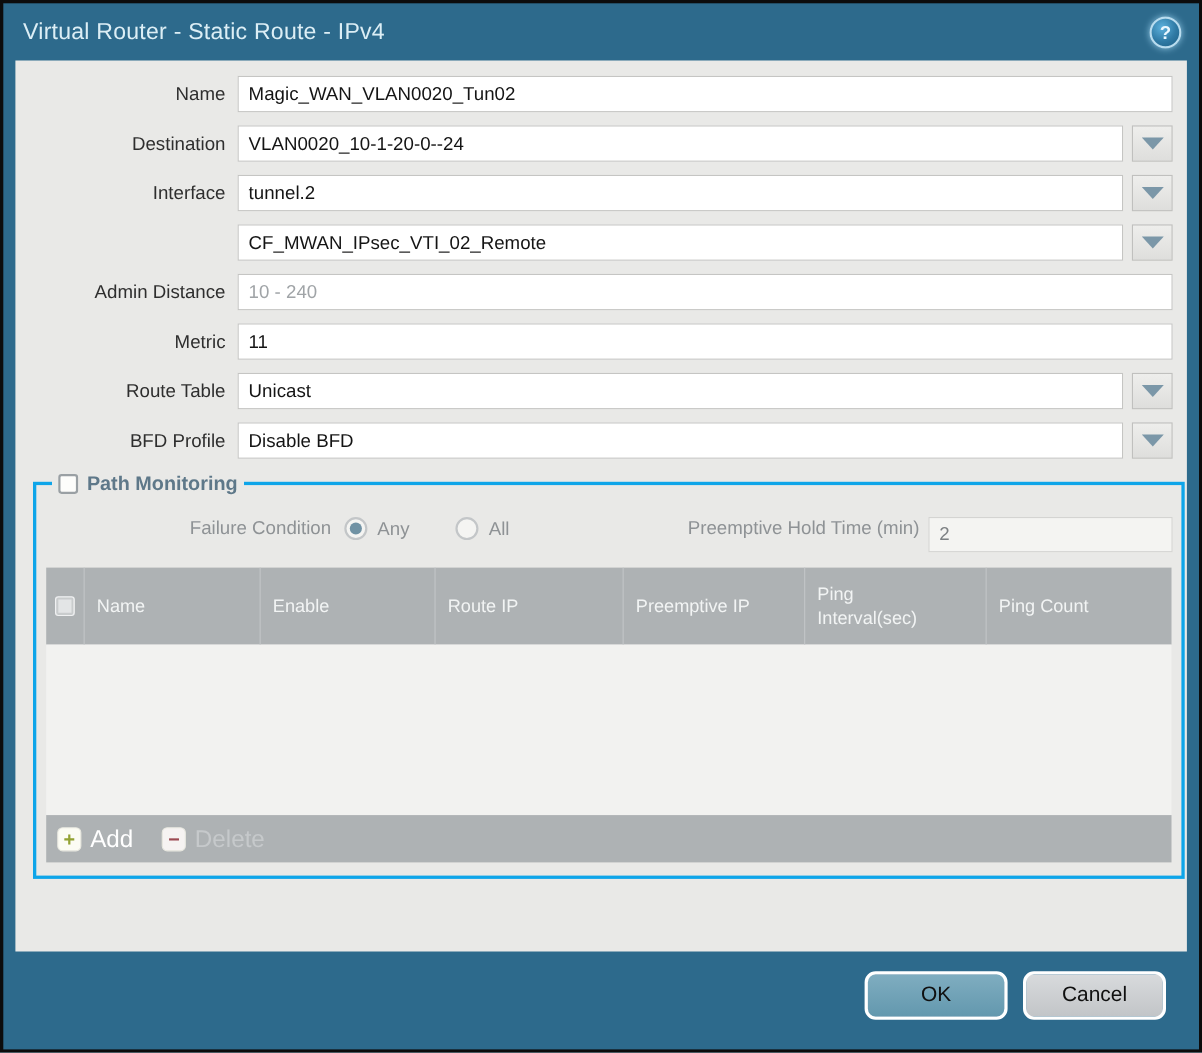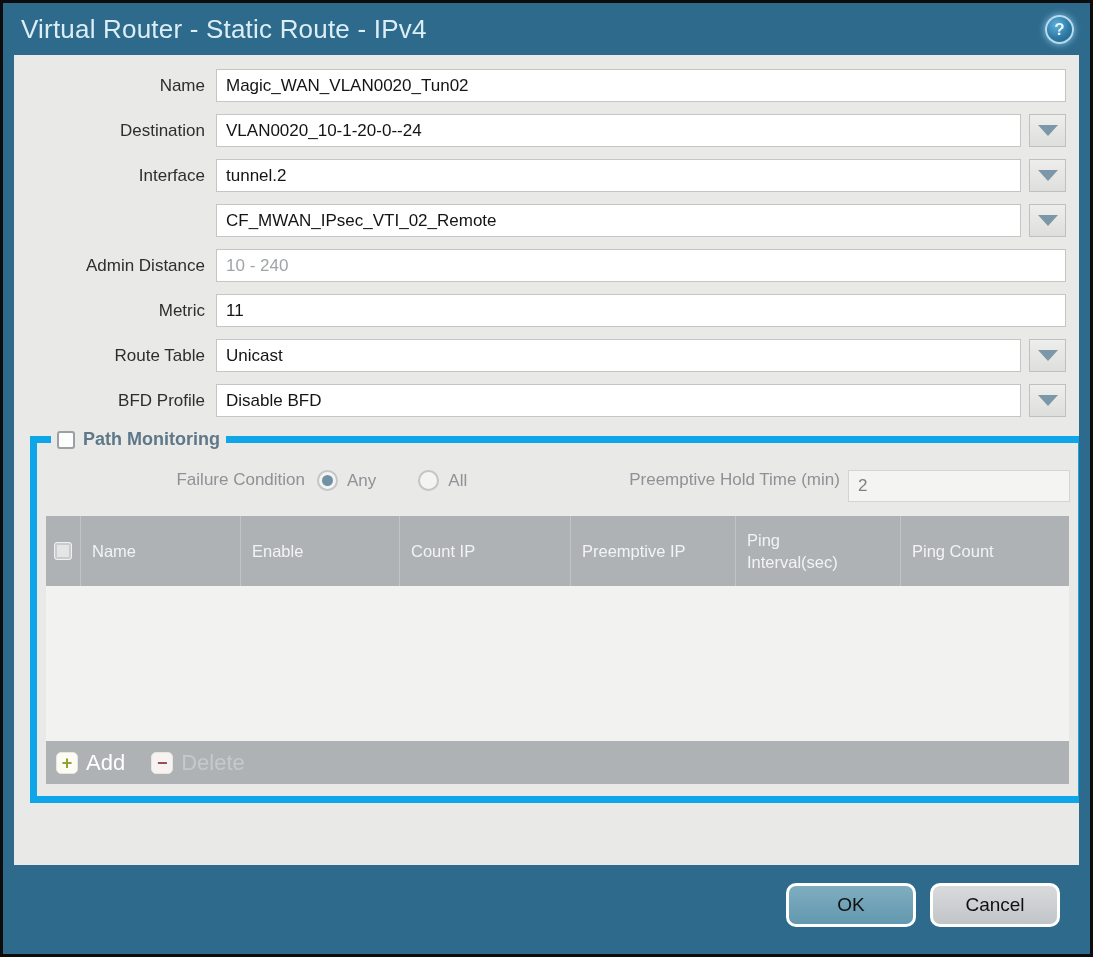--- a/index.html
+++ b/index.html
@@ -9,21 +9,21 @@
     position:relative; width:1093px; height:957px;
     background:#2d6a8c; border:3px solid #0c0c0c;
     display:flex; flex-direction:column;
   }
 
   
   .titlebar{
     height:52px; flex:0 0 52px; display:flex; align-items:center;
     padding:0 16px 0 18px; color:#dceef5;
   }
-  .titlebar .title{ font-size:26px; letter-spacing:.2px; }
+  .titlebar .title{ font-size:21px; letter-spacing:.2px; }
   .help-icon{
     margin-left:auto; width:29px; height:29px; border-radius:50%;
     background:radial-gradient(circle at 38% 32%, #5db1dd 0%, #2f7aa5 55%, #1d5e85 100%);
     border:2px solid #b8dcef; box-shadow:0 0 7px rgba(160,215,245,.85);
     color:#eaf7ff; font-size:17px; font-weight:bold; text-align:center; line-height:25px;
     cursor:pointer; user-select:none;
   }
 
   
   .content{
@@ -49,21 +49,21 @@
     display:flex; align-items:center; justify-content:center; cursor:pointer;
   }
   .dd-tri{
     width:0; height:0;
     border-left:10px solid transparent; border-right:10px solid transparent;
     border-top:11px solid #7b97a8;
   }
 
   
   fieldset.pathmon{
-    margin:8px 16px 0 16px; border:7px solid #0ea5e9;
+    margin:8px 16px 0 16px; border:3px solid #0ea5e9;
     padding:4px 8px 12px 8px;
   }
   legend.pm-legend{
     margin-left:6px; padding:0 6px; display:flex; align-items:center; gap:8px;
   }
   .pm-checkbox{
     width:18px; height:18px; background:#fdfdfb; border:2px solid #9aa0a4;
     border-radius:3px; display:inline-block; cursor:pointer;
   }
   .pm-title{ font-size:18px; font-weight:bold; color:#5e7889; }
@@ -237,21 +237,21 @@
         <input class="preempt-input" disabled="" value="2" style="">
       </div>
 
       <div class="pm-table">
         <div class="thead">
           <div class="th th-cb">
               <span class="tbl-checkbox"></span>
             </div>
           <div class="th th-name">Name</div>
           <div class="th th-enable">Enable</div>
-          <div class="th th-srcip">Count IP</div>
+          <div class="th th-srcip">Route IP</div>
           <div class="th th-dstip">Preemptive IP</div>
           <div class="th th-ping">
               <span class="th-wrap">Ping Interval(sec)</span>
             </div>
           <div class="th th-count">Ping Count</div>
         </div>
         <div class="tbody"></div>
         <div class="tfoot">
           <span class="tool-btn">
             <span class="tool-ic ic-plus">+</span>

